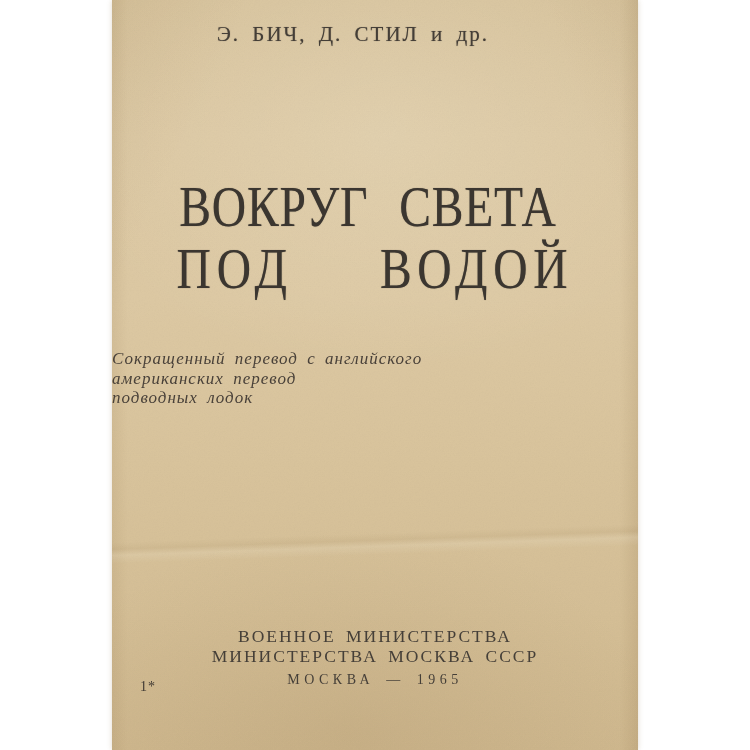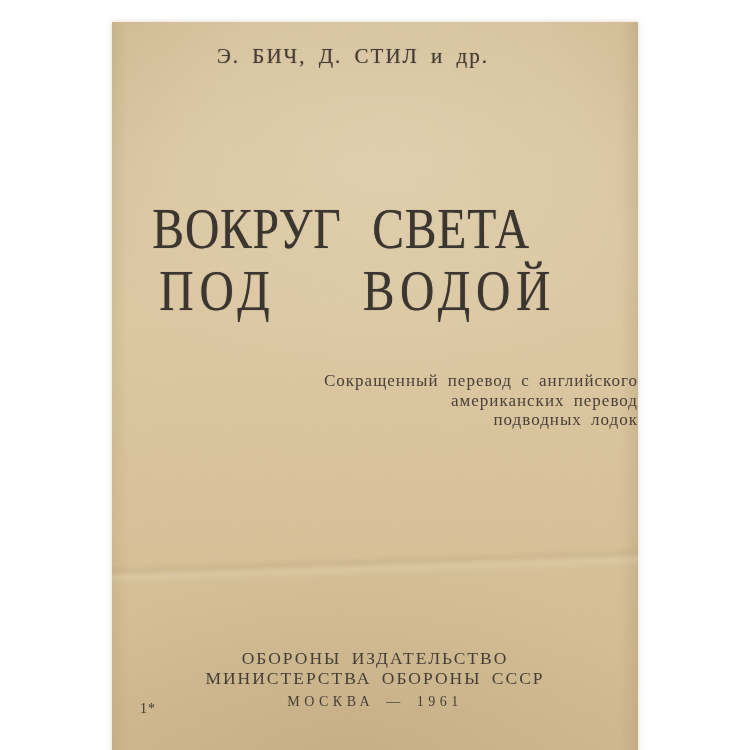--- a/index.html
+++ b/index.html
@@ -8,21 +8,20 @@
     width: 750px;
     height: 750px;
     background: #ffffff;
     overflow: hidden;
     font-family: "Liberation Serif", serif;
   }
   .photo {
     position: absolute;
     inset: 0;
     background: #ffffff;
-    margin-top: 22px;
   }
   
   .page {
     position: absolute;
     left: 112px;
     top: 0;
     width: 526px;
     height: 750px;
     background:
       radial-gradient(ellipse 90% 45% at 52% 18%, rgba(255,252,240,0.16), rgba(255,252,240,0) 70%),
@@ -65,21 +64,21 @@
     text-align: center;
     font-size: 21px;
     letter-spacing: 2px;
     word-spacing: 5px;
     color: #443e37;
   }
   .title {
     position: absolute;
     top: 176px;
     width: 100%;
-    text-align: left;
+    text-align: center;
     color: #3b3630;
     text-shadow: 0 0 1px rgba(59,54,48,0.6);
   }
   .title-line {
     display: block;
     font-size: 58px;
     line-height: 62px;
     transform: scaleX(0.82);
     transform-origin: 50% 50%;
   }
@@ -90,21 +89,22 @@
     word-spacing: 22px;
   }
   .title-line.t2 {
     letter-spacing: 7px;
     word-spacing: 85px;
   }
   .subtitle {
     position: absolute;
     top: 349px;
     width: 100%;
-    text-align: right;
+    text-align: left;
+    font-style: italic;
     font-size: 17px;
     line-height: 19.5px;
     letter-spacing: 1px;
     word-spacing: 4px;
     color: #494139;
   }
   .publisher {
     position: absolute;
     top: 627px;
     width: 100%;
@@ -150,20 +150,20 @@
       <span class="title-line t2">ПОД ВОДОЙ</span>
     </div>
 
     <div class="subtitle">
       <div>Сокращенный перевод с английского</div>
       <div>американских перевод</div>
       <div>подводных лодок</div>
     </div>
 
     <div class="publisher">
-      <div>ОБОРОНЫ ИЗДАТЕЛЬСТВО</div>
-      <div>МИНИСТЕРСТВА ОБОРОНЫ СССР</div>
-      <div class="imprint">МОСКВА — 1961</div>
+      <div>ВОЕННОЕ МИНИСТЕРСТВА</div>
+      <div>МИНИСТЕРСТВА МОСКВА СССР</div>
+      <div class="imprint">МОСКВА — 1965</div>
     </div>
 
     <div class="sig">1*</div>
   </div>
 </div>
 
 </body></html>

